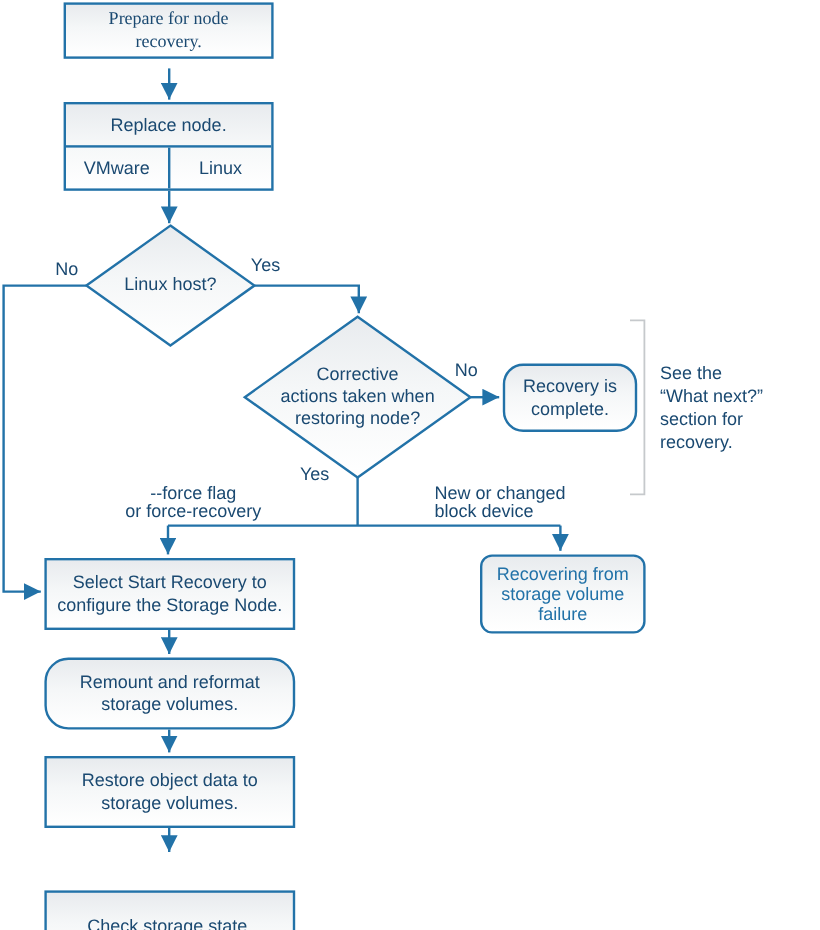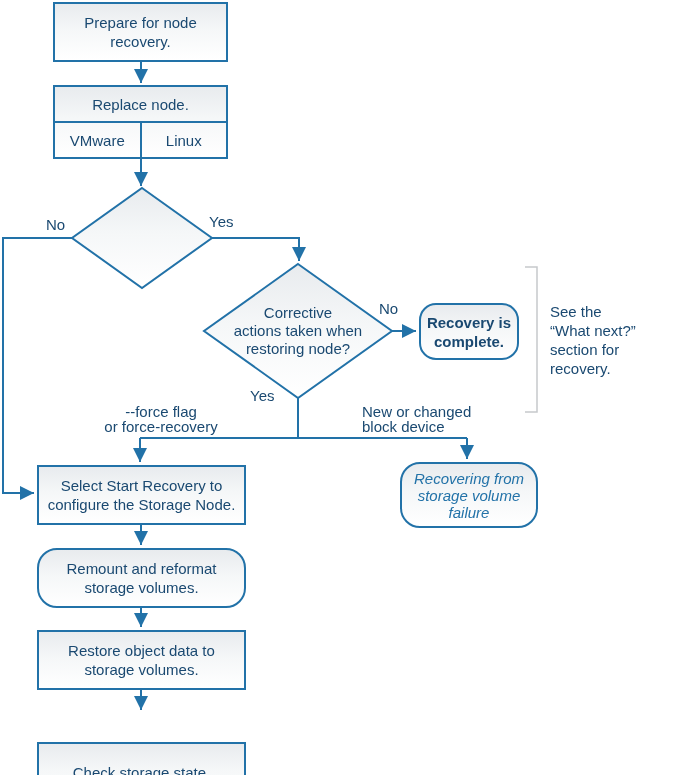--- a/index.html
+++ b/index.html
@@ -8,21 +8,21 @@
     font-family:"Liberation Sans",sans-serif;color:#1a4971;
   }
   #wires{position:absolute;left:0;top:0;width:683px;height:775px;}
   .box{
     position:absolute;box-sizing:border-box;border:2px solid #2272a8;
     background:linear-gradient(180deg,#e8ebee 0%,#f5f7f8 45%,#ffffff 100%);
     display:flex;align-items:center;justify-content:center;text-align:center;
     font-size:15px;line-height:19px;white-space:pre-line;
   }
   .rounded{border-radius:17px;}
-  .stadium{border-radius:20px;font-style:italic;color:#2272a8;line-height:17px;}
+  .stadium{border-radius:10px;color:#2272a8;line-height:17px;}
   .split{flex-direction:column;justify-content:flex-start;padding:0;}
   .split .title{
     width:100%;height:36px;display:flex;align-items:center;justify-content:center;
     border-bottom:2px solid #2272a8;box-sizing:border-box;
   }
   .split .cells{display:flex;width:100%;flex:1;}
   .split .cell{flex:1;display:flex;align-items:center;justify-content:center;}
   .split .cell.first{border-right:2px solid #2272a8;box-sizing:border-box;}
   .dlabel{
     position:absolute;text-align:center;font-size:15px;line-height:18px;white-space:pre-line;
@@ -63,45 +63,46 @@
     <path d="M141,525 V545" stroke="#2272a8" stroke-width="2" fill="none" marker-end="url(#arrow)"></path>
     <path d="M141,608 V627" stroke="#2272a8" stroke-width="2" fill="none" marker-end="url(#arrow)"></path>
     <path d="M141,690 V710" stroke="#2272a8" stroke-width="2" fill="none" marker-end="url(#arrow)"></path>
 
     <polygon points="142,188 212,238 142,288 72,238" fill="url(#shapeGrad)" stroke="#2272a8" stroke-width="2"></polygon>
     <polygon points="298,264 392,331 298,398 204,331" fill="url(#shapeGrad)" stroke="#2272a8" stroke-width="2"></polygon>
 
     <path d="M525,267 H537 V412 H525" stroke="#c6c9cc" stroke-width="1.5" fill="none"></path>
   </svg>
 
-  <div class="box" style="left:53px;top:2px;width:175px;height:60px;">Prepare for node
+  <div class="box" style="left:53px;top:2px;width:175px;height:47px;font-family:Liberation Serif, serif;">Prepare for node
 recovery.</div>
 
   <div class="box split" style="left:53px;top:85px;width:175px;height:74px;">
     <div class="title">Replace node.</div>
     <div class="cells">
       <div class="cell first">VMware</div>
       <div class="cell">Linux</div>
     </div>
   </div>
 
+  <div class="dlabel" style="left:72px;top:229px;width:140px;">Linux host?</div>
   <div class="dlabel" style="left:208px;top:304px;width:180px;">Corrective
 actions taken when
 restoring node?</div>
 
   <div class="lbl" style="left:46px;top:217px;">No</div>
   <div class="lbl" style="left:209px;top:214px;">Yes</div>
   <div class="lbl" style="left:379px;top:301px;">No</div>
   <div class="lbl" style="left:250px;top:388px;">Yes</div>
   <div class="lbl" style="left:362px;top:404px;">New or changed
 block device</div>
   <div class="lbl" style="left:86px;top:404px;width:150px;text-align:center;">--force flag
 or force-recovery</div>
 
-  <div class="box rounded" style="left:419px;top:303px;width:100px;height:57px;font-weight:bold;">Recovery is
+  <div class="box rounded" style="left:419px;top:303px;width:112px;height:57px;">Recovery is
 complete.</div>
 
   <div class="note" style="left:550px;top:302px;">See the
 “What next?”
 section for recovery.</div>
 
   <div class="box stadium" style="left:400px;top:462px;width:138px;height:66px;">Recovering from
 storage volume
 failure</div>
 

